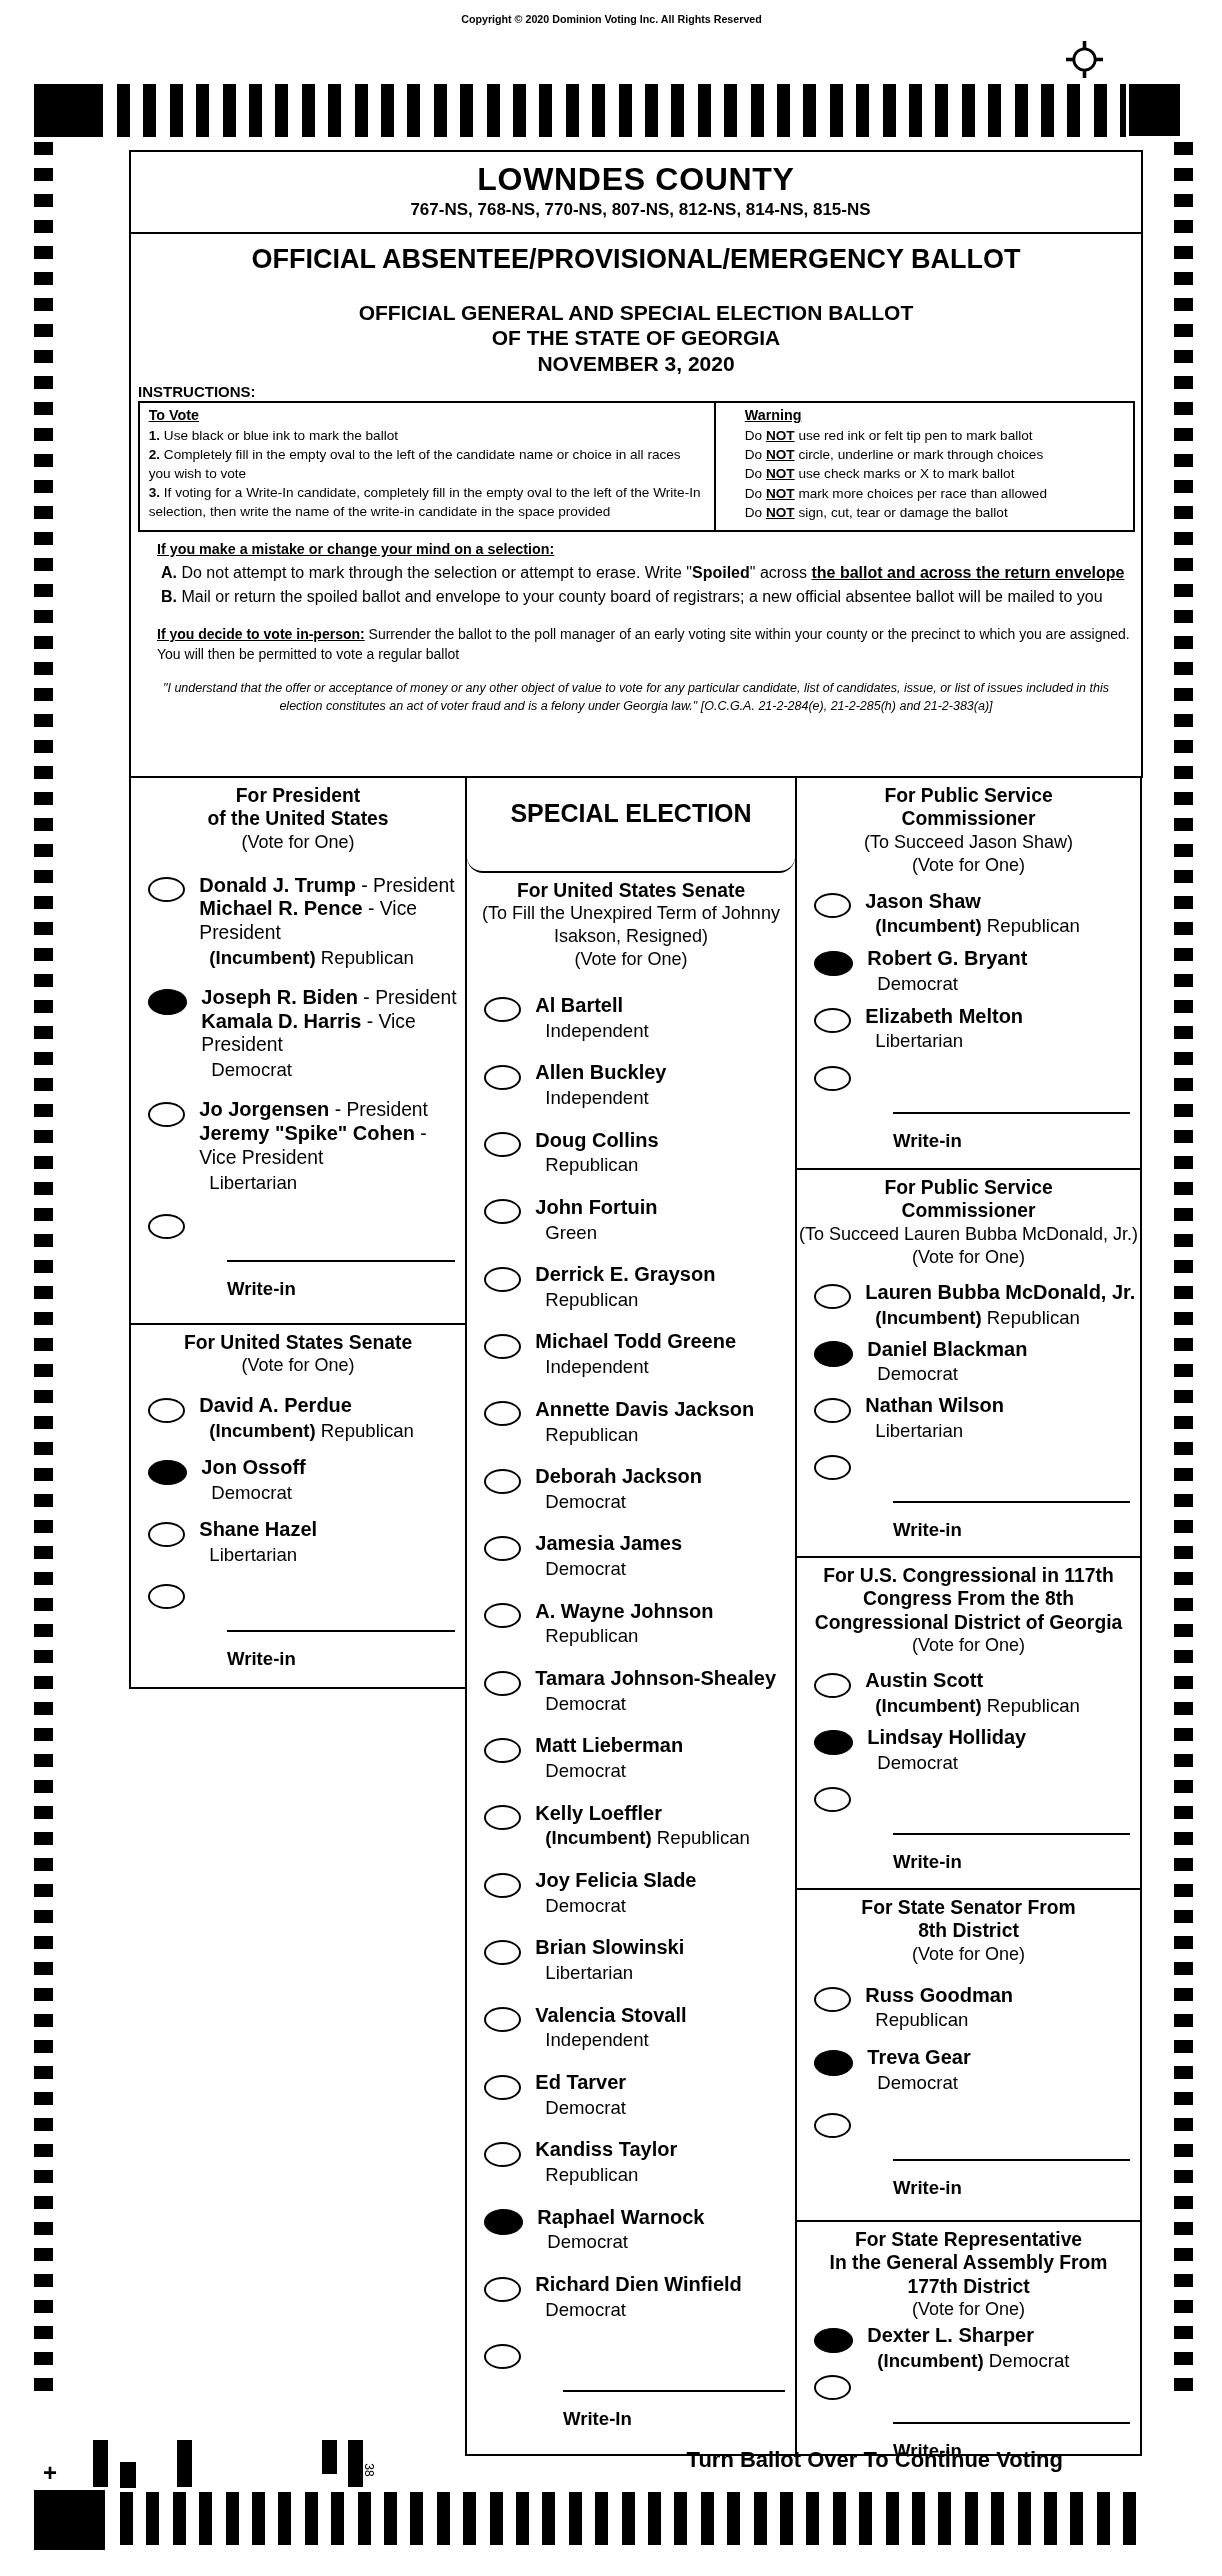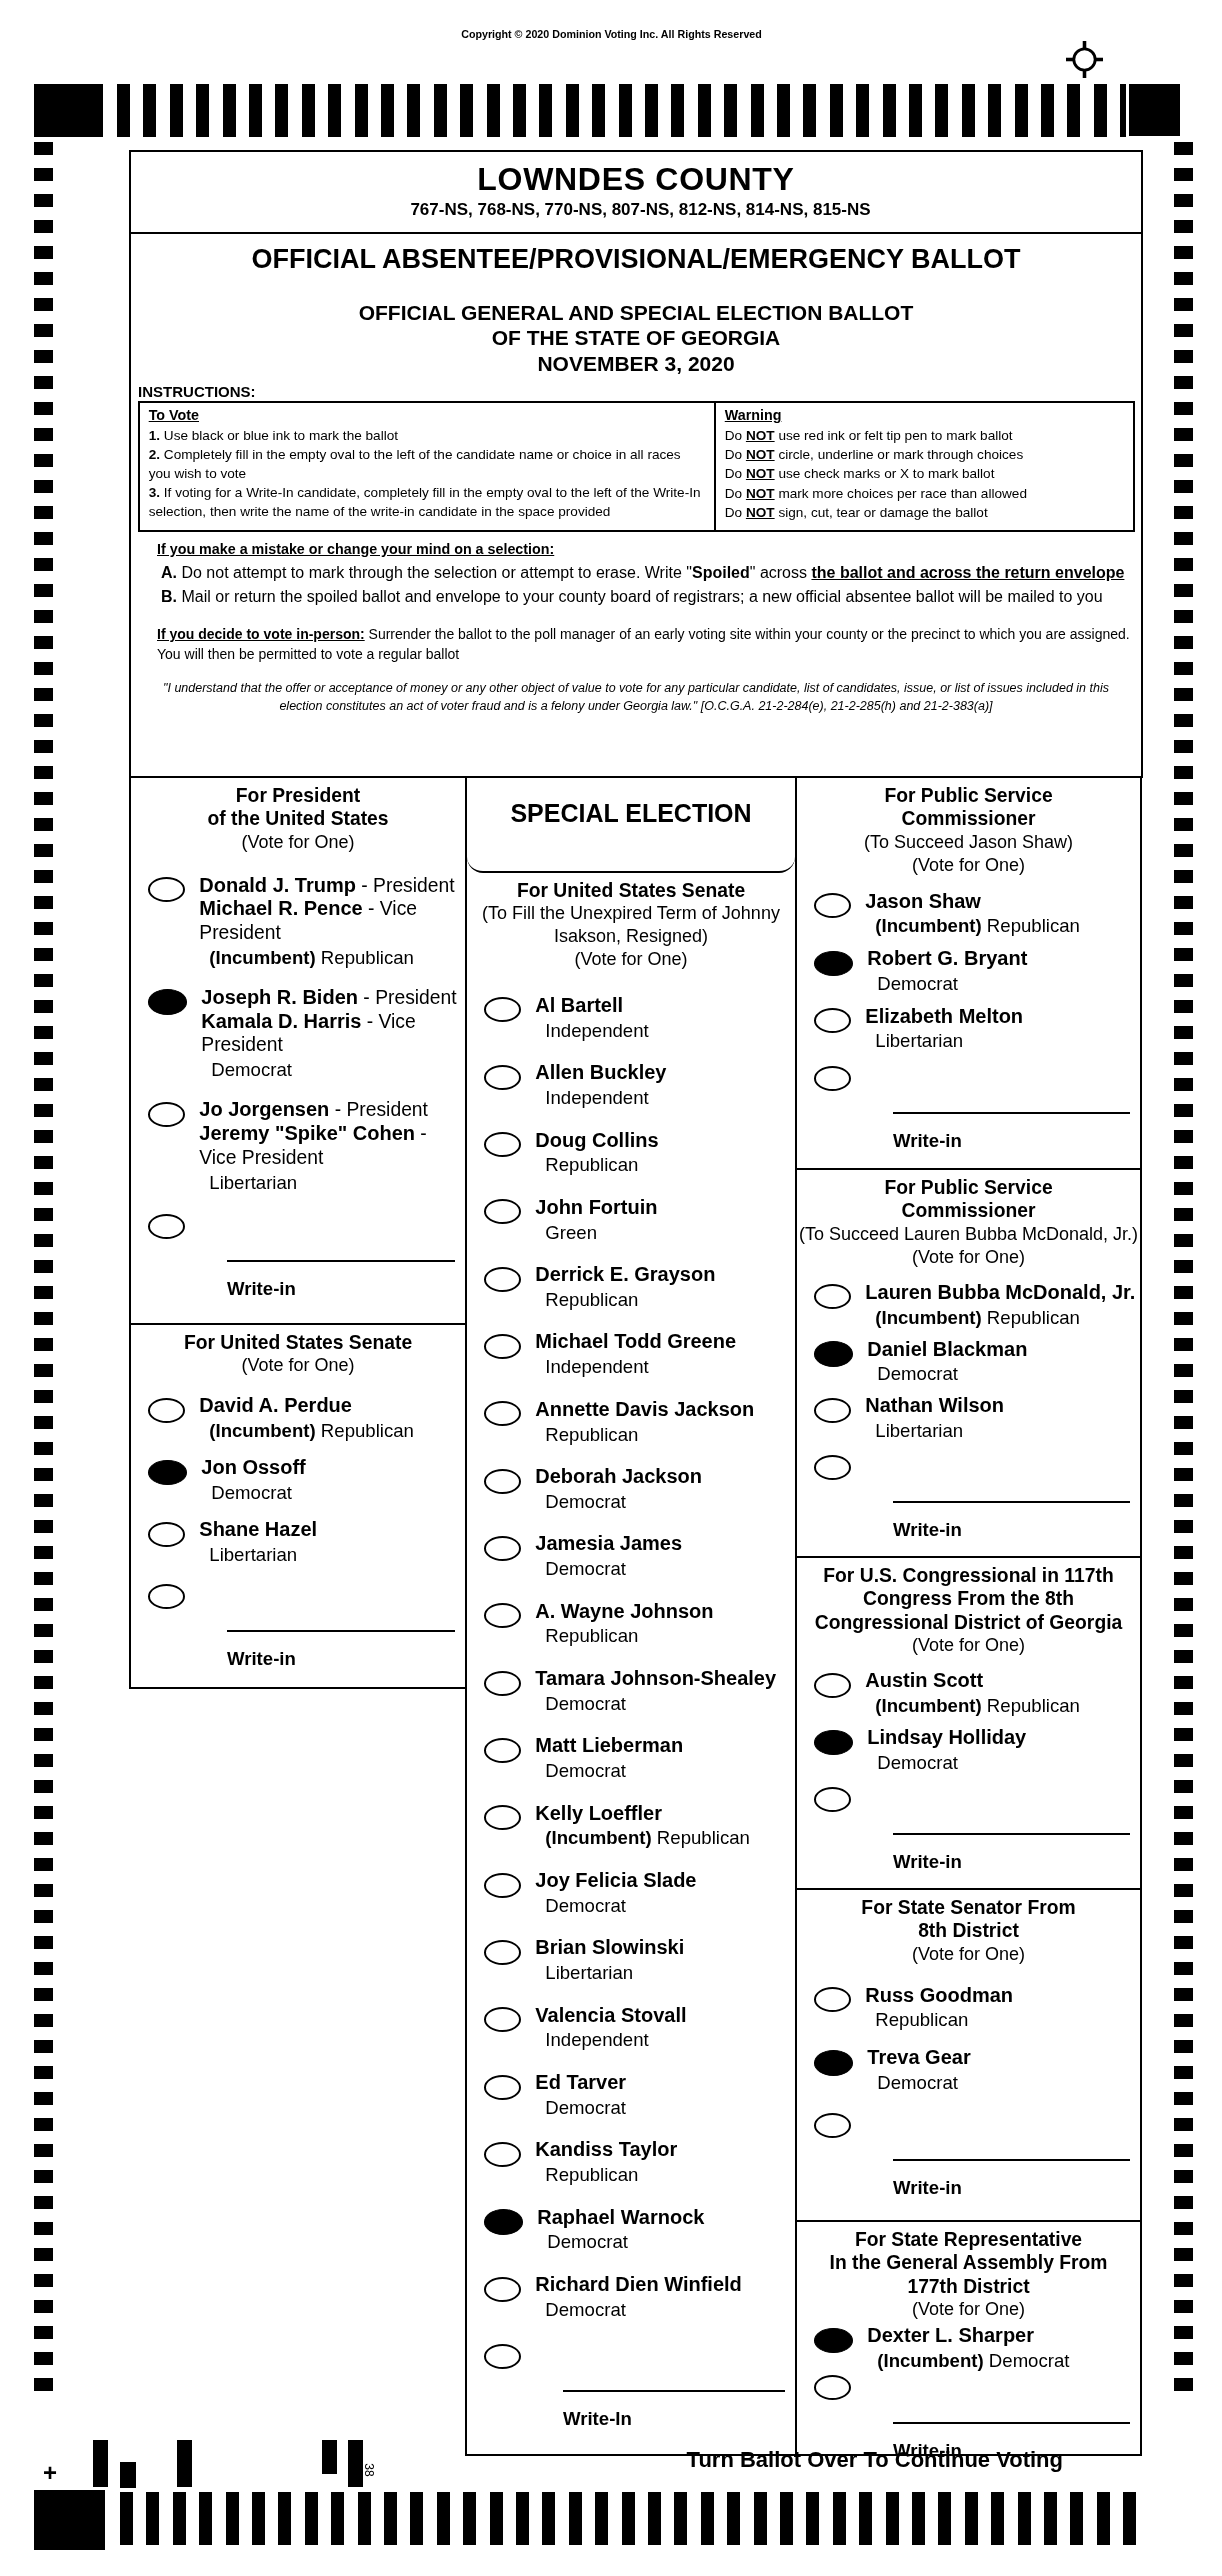--- a/index.html
+++ b/index.html
@@ -1,21 +1,21 @@
 <!DOCTYPE html>
 <html style="font-size:11.4px"><head>
 <meta charset="utf-8">
 <style>
   html,body{margin:0;padding:0;background:#888;}
   .page{position:relative;width:1223px;height:2576px;background:#fff;
         font-family:"Liberation Sans", sans-serif;color:#000;overflow:hidden;}
   .b{font-weight:bold}.u{text-decoration:underline}.i{font-style:italic}
 
   
-  .copyright{position:absolute;top:28px;left:0;right:0;text-align:center;
+  .copyright{position:absolute;top:13px;left:0;right:0;text-align:center;
              font-size:10.7px;font-weight:bold;}
   .crosshair{position:absolute;left:1066px;top:41px;}
   .band{position:absolute;background:#000;}
   .band-top-bars{left:117px;top:84px;width:1009px;height:53px;background:
      repeating-linear-gradient(90deg,#000 0 13px,#fff 13px 26.4px);}
   .band-top-left{left:34px;top:84px;width:69px;height:53px;}
   .band-top-right{left:1129px;top:84px;width:51px;height:52px;}
   .band-bot-bars{left:120px;top:2492px;width:1025px;height:53px;background:
      repeating-linear-gradient(90deg,#000 0 13px,#fff 13px 26.4px);}
   .band-bot-left{left:34px;top:2490px;width:71px;height:60px;}
@@ -31,21 +31,21 @@
   .boxA{box-sizing:border-box;border:2.9px solid #000;border-bottom:2.1px solid #000;
         height:84px;text-align:center;overflow:hidden;}
   .county{font-size:32px;font-weight:bold;margin-top:8.6px;letter-spacing:0.7px;}
   .precincts{font-size:17px;font-weight:bold;margin-top:2.9px;padding-left:9px;}
   .boxB{box-sizing:border-box;border:2.9px solid #000;border-top:none;
         border-bottom:2.1px solid #000;height:544px;overflow:hidden;}
   .ballot-type{text-align:center;font-size:27px;font-weight:bold;margin-top:10px;}
   .elect1{text-align:center;font-size:21px;font-weight:bold;margin-top:26px;}
   .elect2,.elect3{text-align:center;font-size:21px;font-weight:bold;margin-top:1.4px;}
   .instr-label{font-size:15px;font-weight:bold;margin:7.1px 0 1.4px 7.1px;}
-  .instr-table{display:flex;border:2.9px solid #000;margin:0 5.7px 0 7.1px;}
+  .instr-table{display:flex;border:2.9px solid #000;margin:0 5.7px 0 7.1px;gap:20px;}
   .instr-cell{box-sizing:border-box;padding:2.9px 8.6px 7.1px 8.6px;font-size:13.6px;line-height:1.38;}
   .instr-cell.tovote{flex:0 0 58%;border-right:2.9px solid #000;}
   .instr-cell.warn{flex:1;}
   .instr-head{font-weight:bold;text-decoration:underline;font-size:14.3px;}
   .instr-item{margin-top:0.7px;}
   .mistake-head{font-size:14.3px;margin:8.6px 0 1.4px 26px;}
   .mistake-items{margin-left:30px;font-size:16px;line-height:1.45;margin-top:4.3px;}
   .inperson{margin:15.7px 7.1px 0 26px;font-size:14px;line-height:1.45;}
   .fraud{margin:14.3px 17px 0 17px;text-align:center;font-size:12.5px;line-height:1.5;}
 

